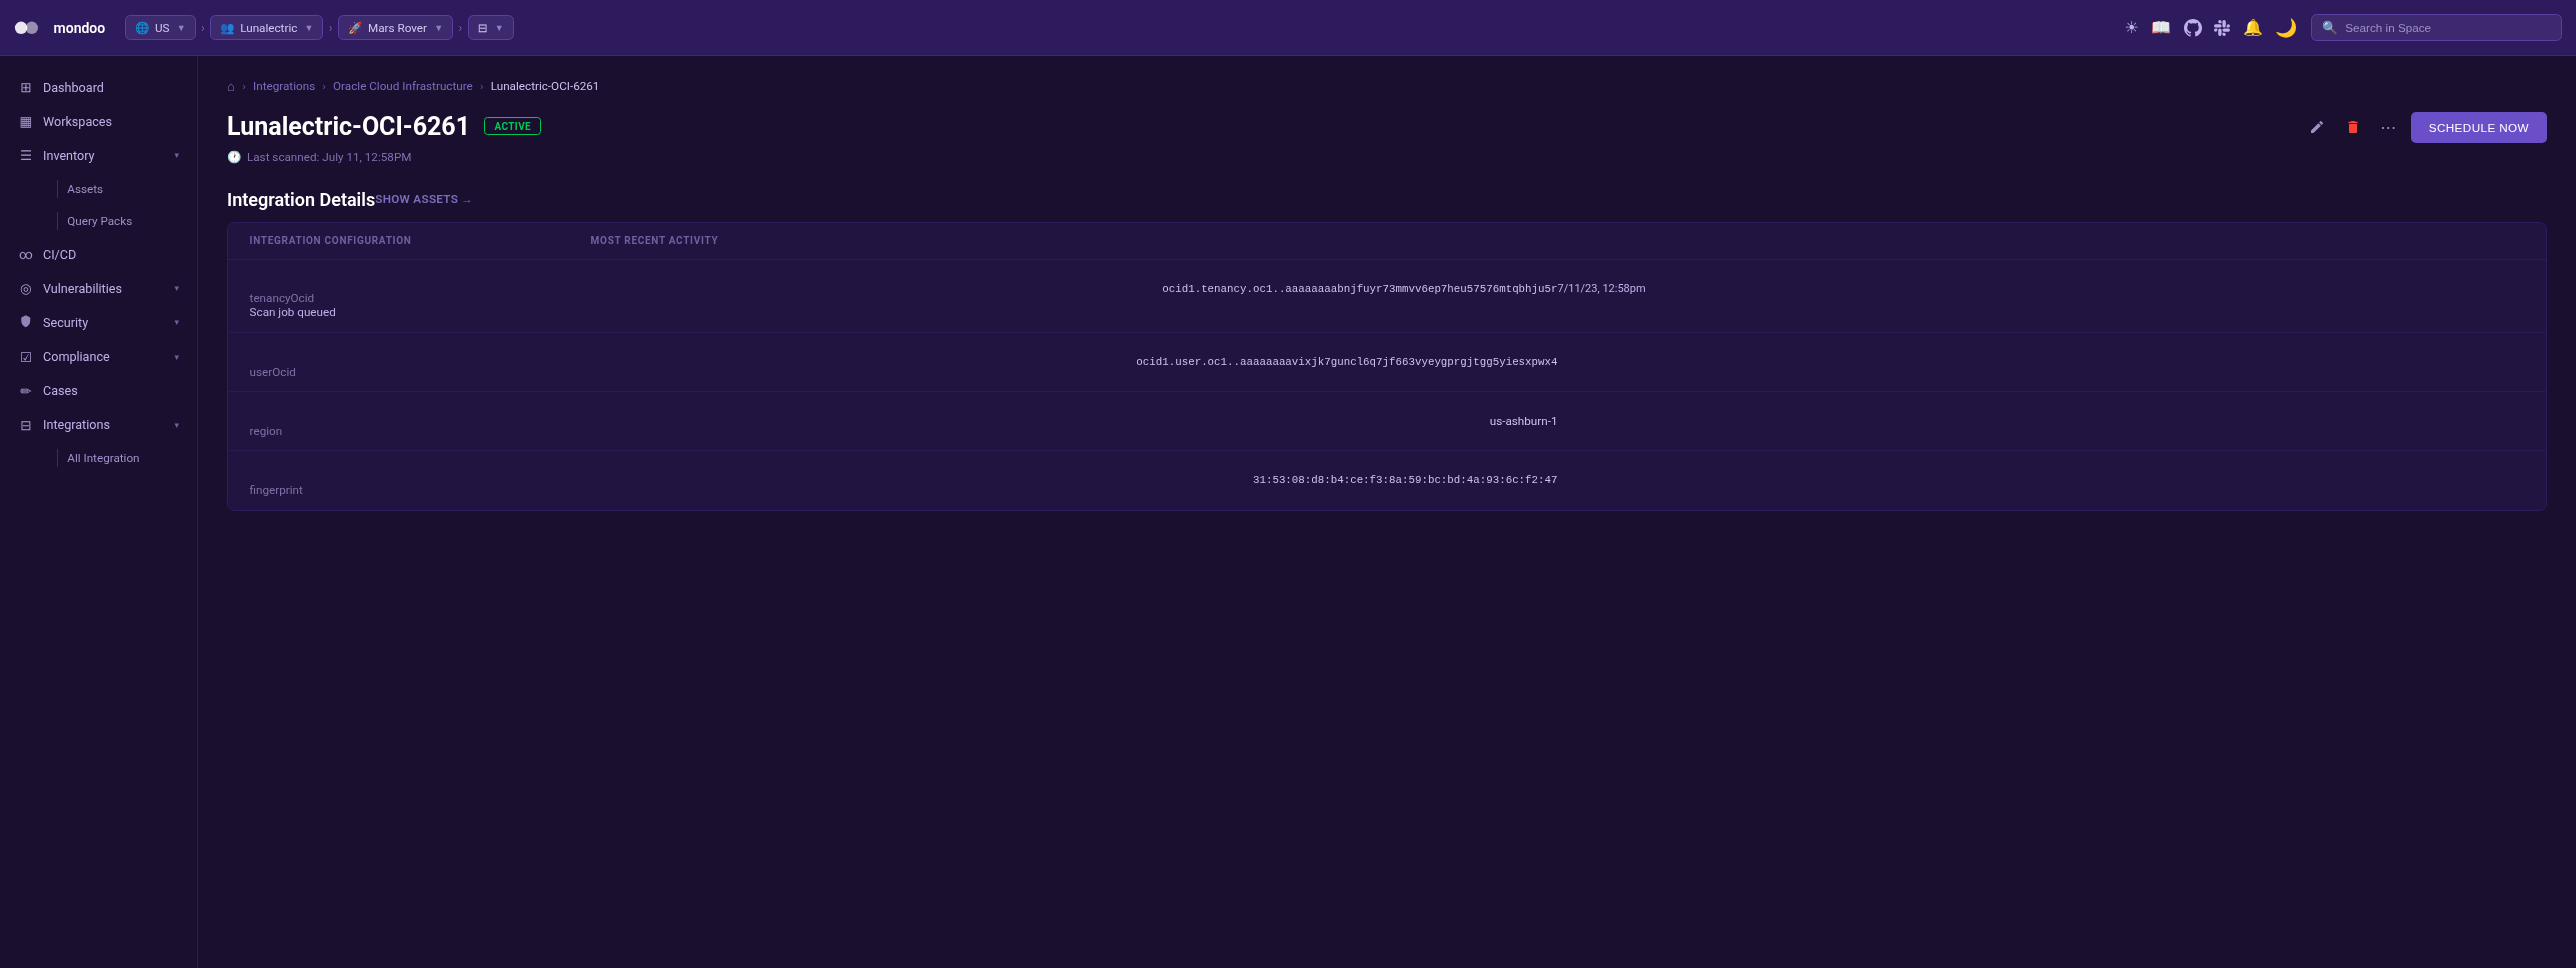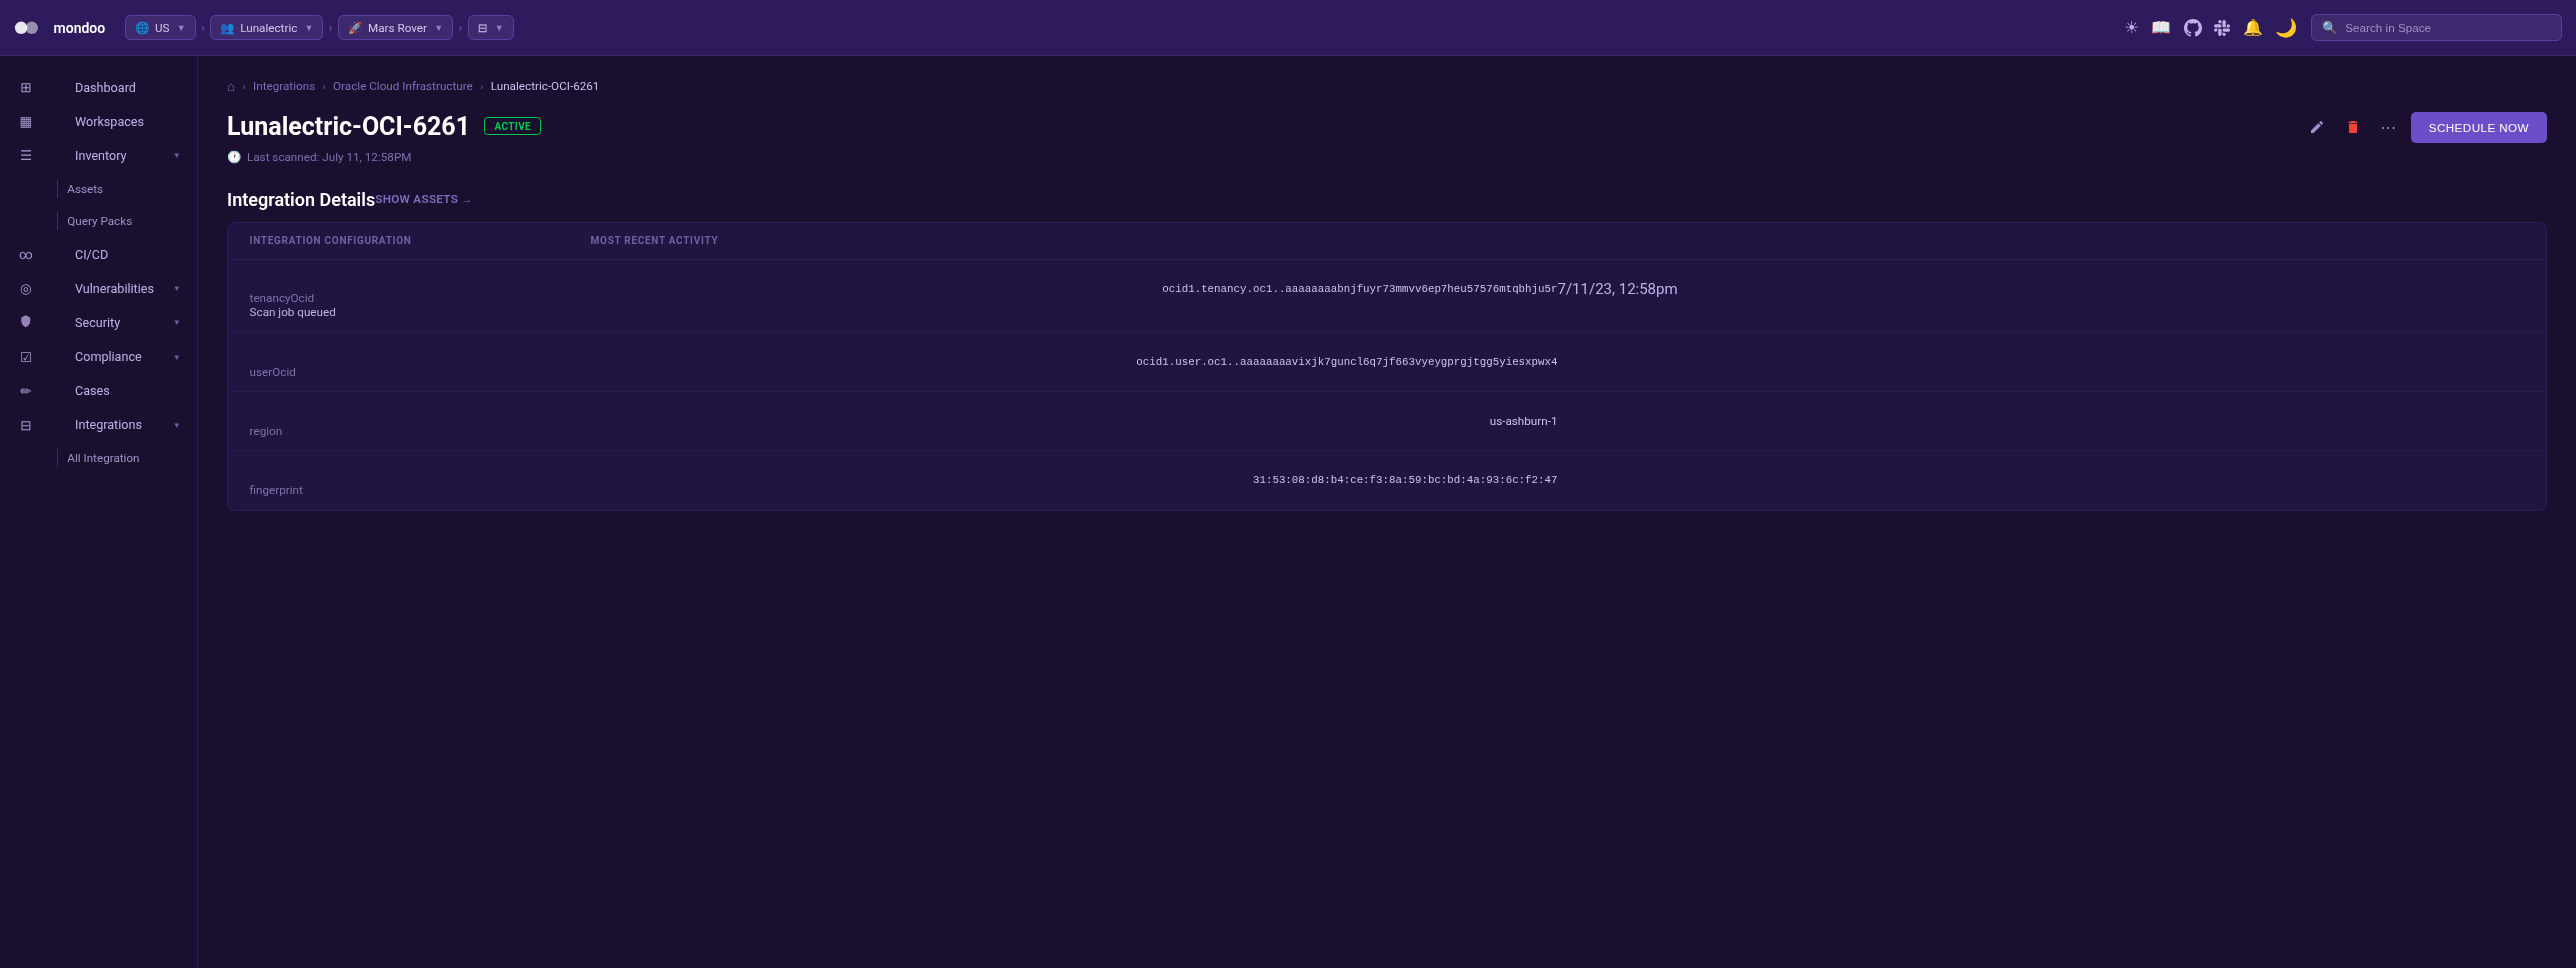--- a/index.html
+++ b/index.html
@@ -132,21 +132,21 @@
       font-size: 12.6px;
       border-radius: 0;
       transition: background 0.15s;
     }
     .sidebar-item .si-icon {
       font-size: 13.5px;
       opacity: 0.85;
       width: 16px;
       text-align: center;
     }
-    .sidebar-item .si-label { flex: 1; margin-left: 32px; }
+    .sidebar-item .si-label { flex: 1; }
     .sidebar-item .si-chevron { font-size: 9px; color: #7060a0; }
     .sidebar-sub {
       padding-left: 43px;
     }
     .sidebar-sub-item {
       display: flex;
       align-items: center;
       gap: 5.4px;
       padding: 7.2px 14.4px;
       color: #a090c8;
@@ -307,21 +307,21 @@
     .table-value {
       font-size: 11.7px;
       color: #d0c0f0;
       text-align: right;
     }
     .table-value.mono {
       font-family: 'Courier New', monospace;
       font-size: 10.8px;
     }
     .table-activity-time {
-      font-size: 15px;
+      font-size: 11px;
       color: #c0b0e8;
     }
     .table-activity-desc {
       font-size: 11.7px;
       color: #c0b0e8;
     }
   </style>
 </head>
 <body>
 

